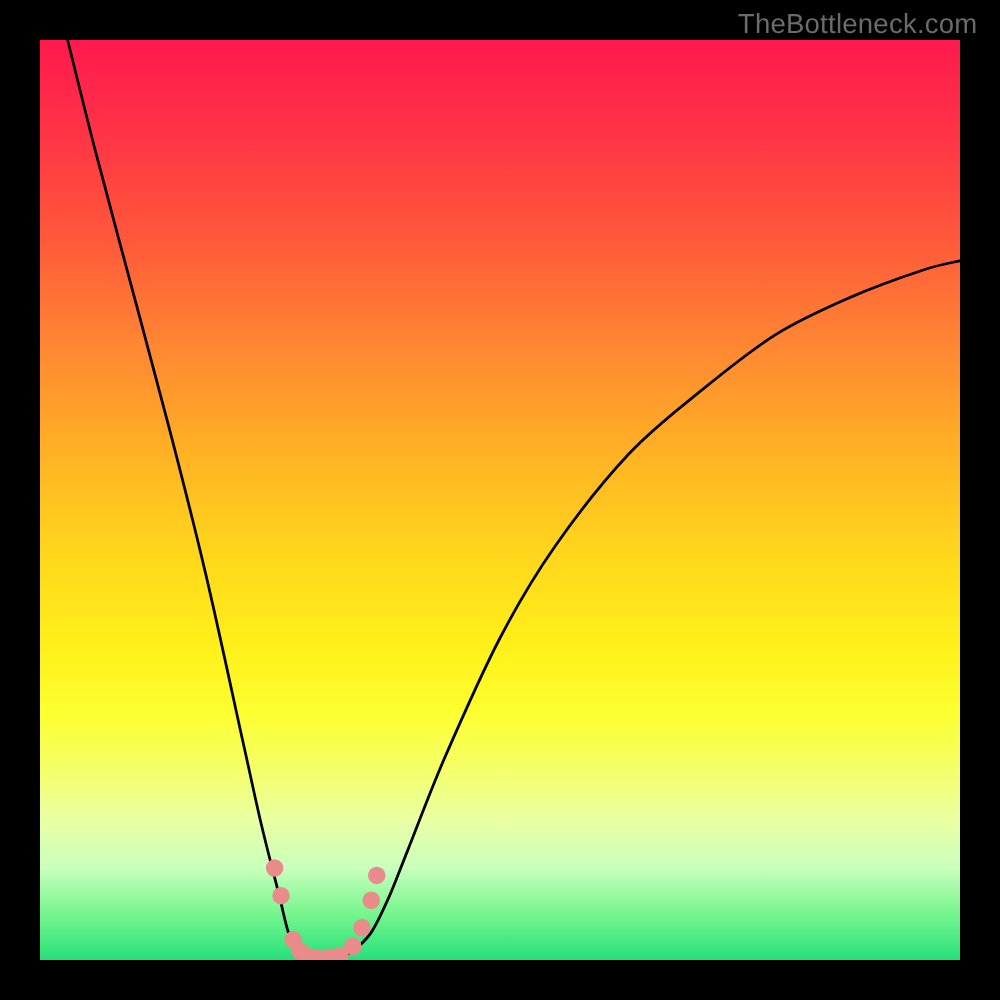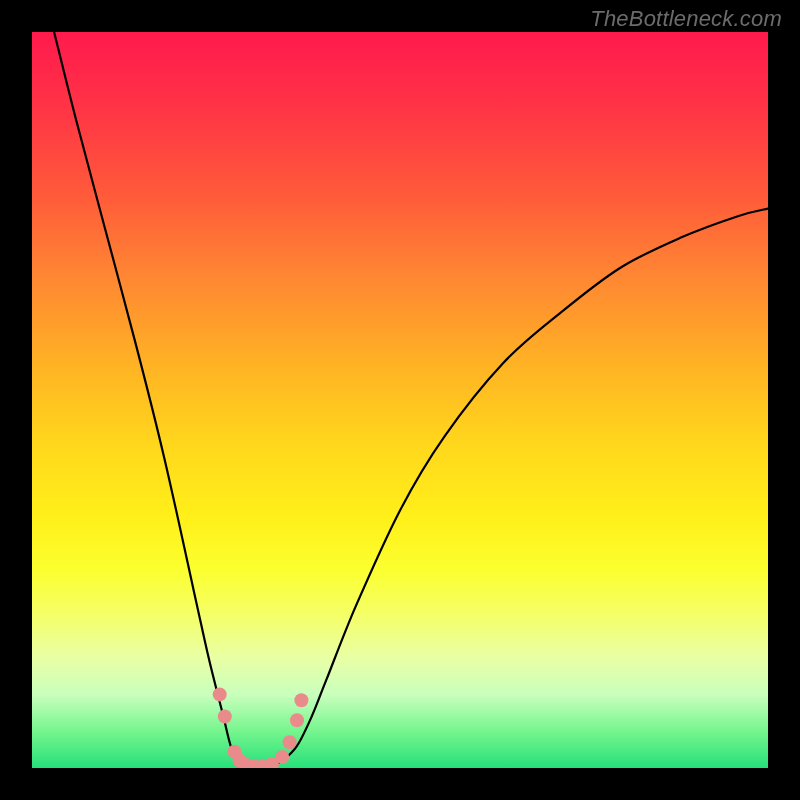--- a/index.html
+++ b/index.html
@@ -49,21 +49,20 @@
   }
   .watermark {
     position: absolute;
     top: 6px;
     right: 18px;
     font-size: 22px;
     font-weight: 500;
     color: #6b6b6b;
     letter-spacing: 0.2px;
     user-select: none;
-    font-style: italic;
   }
   svg.curves {
     position: absolute;
     inset: 0;
   }
 </style>
 </head>
 <body>
 
 <div class="frame">

